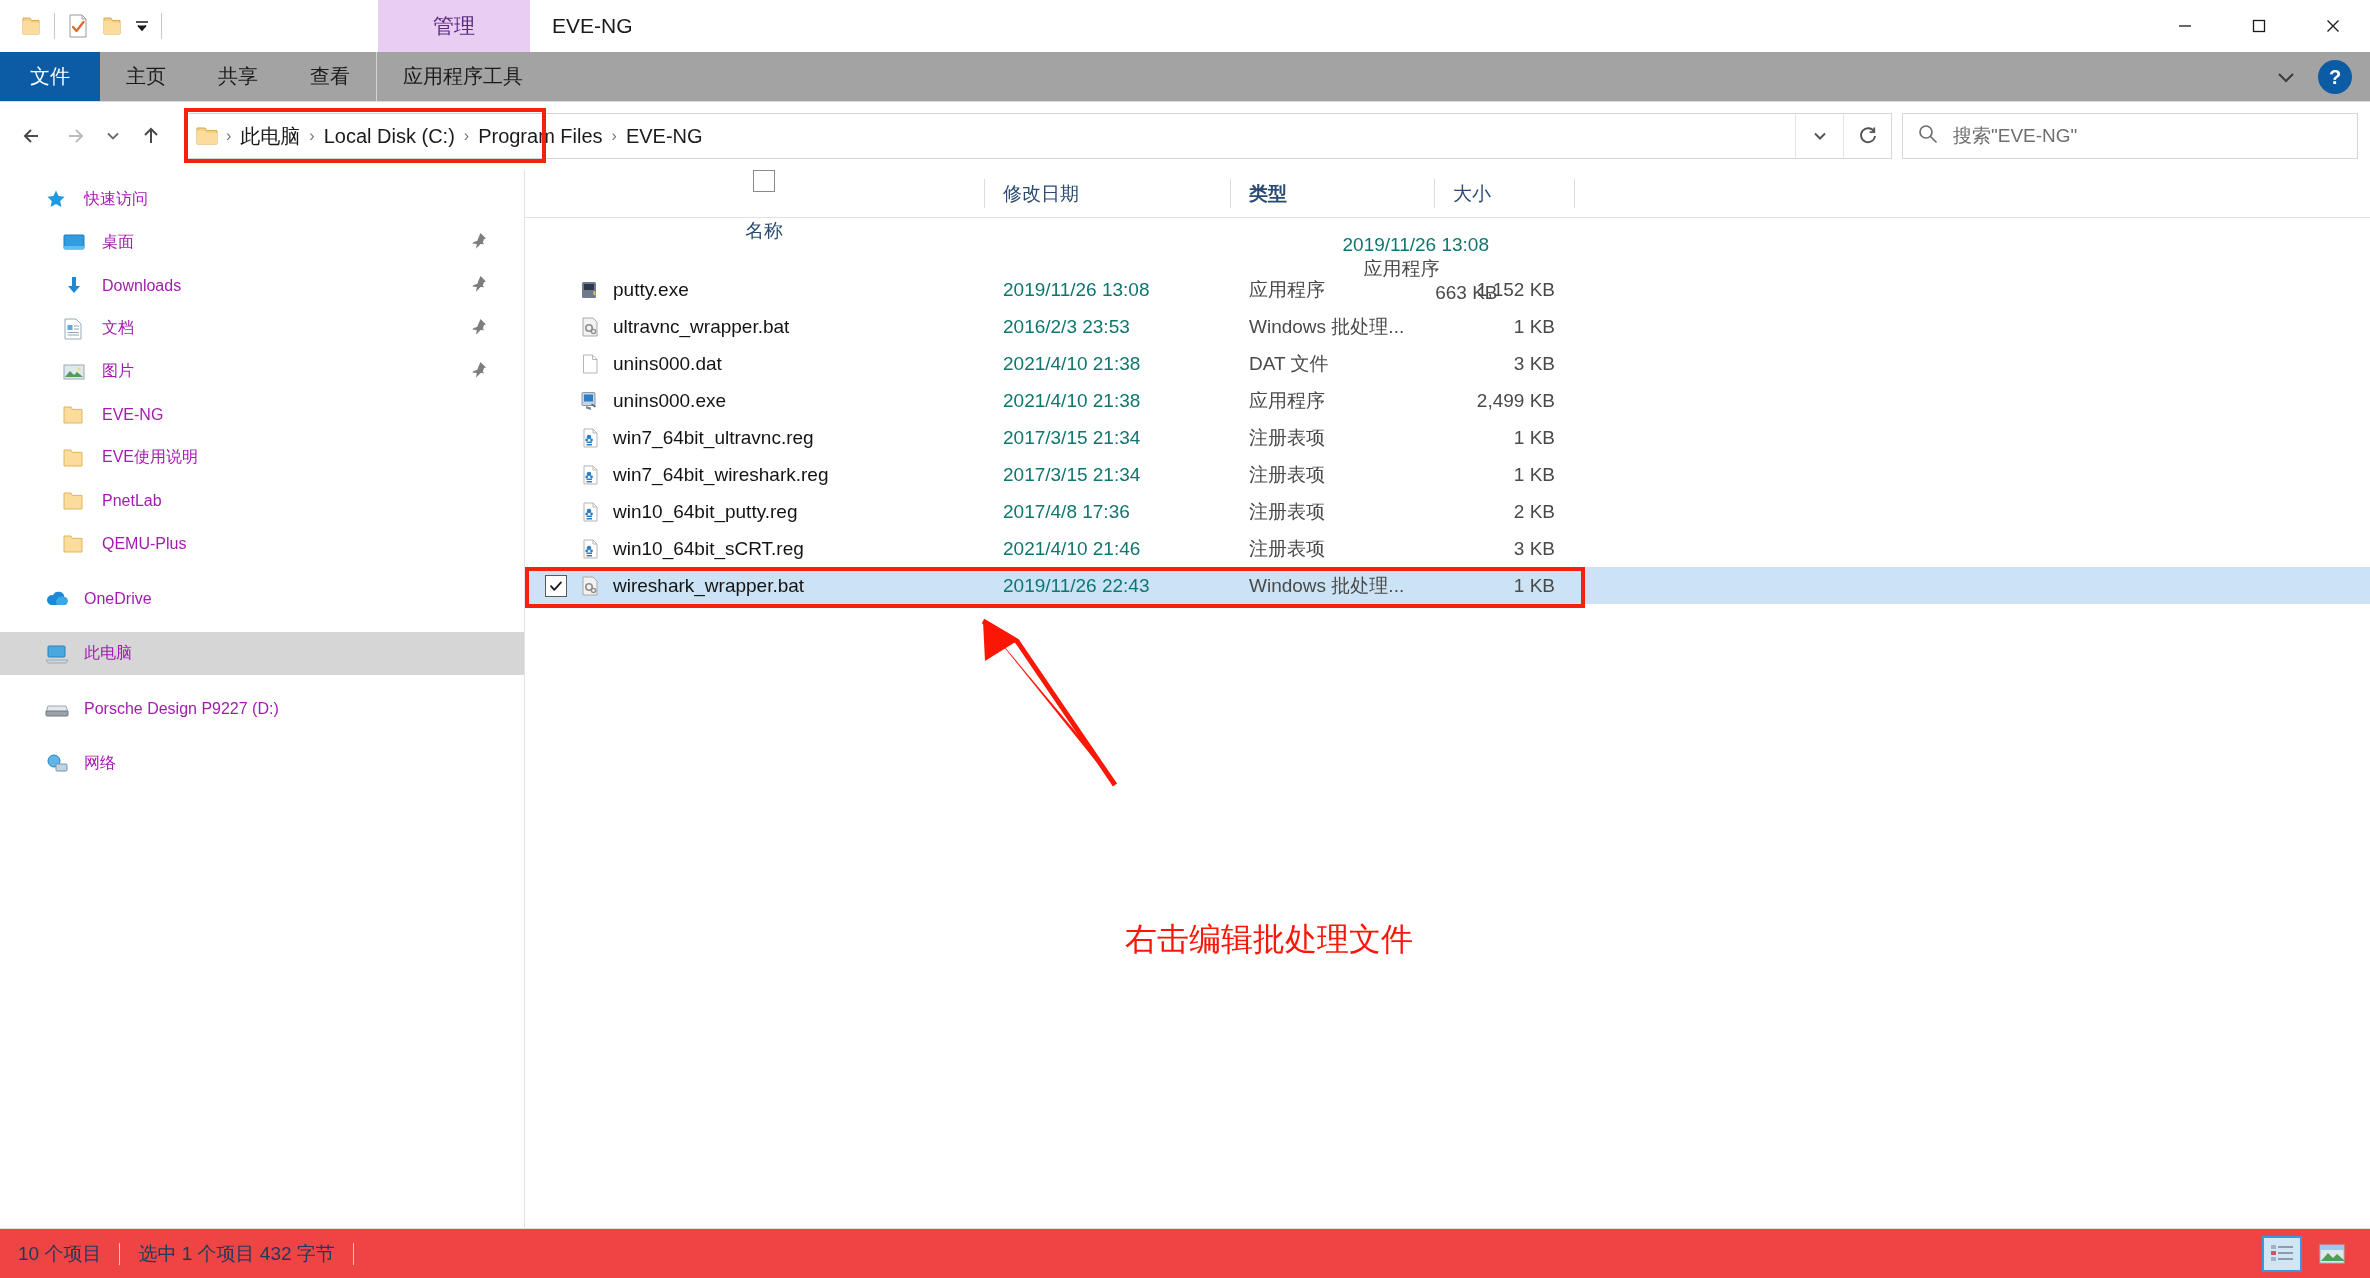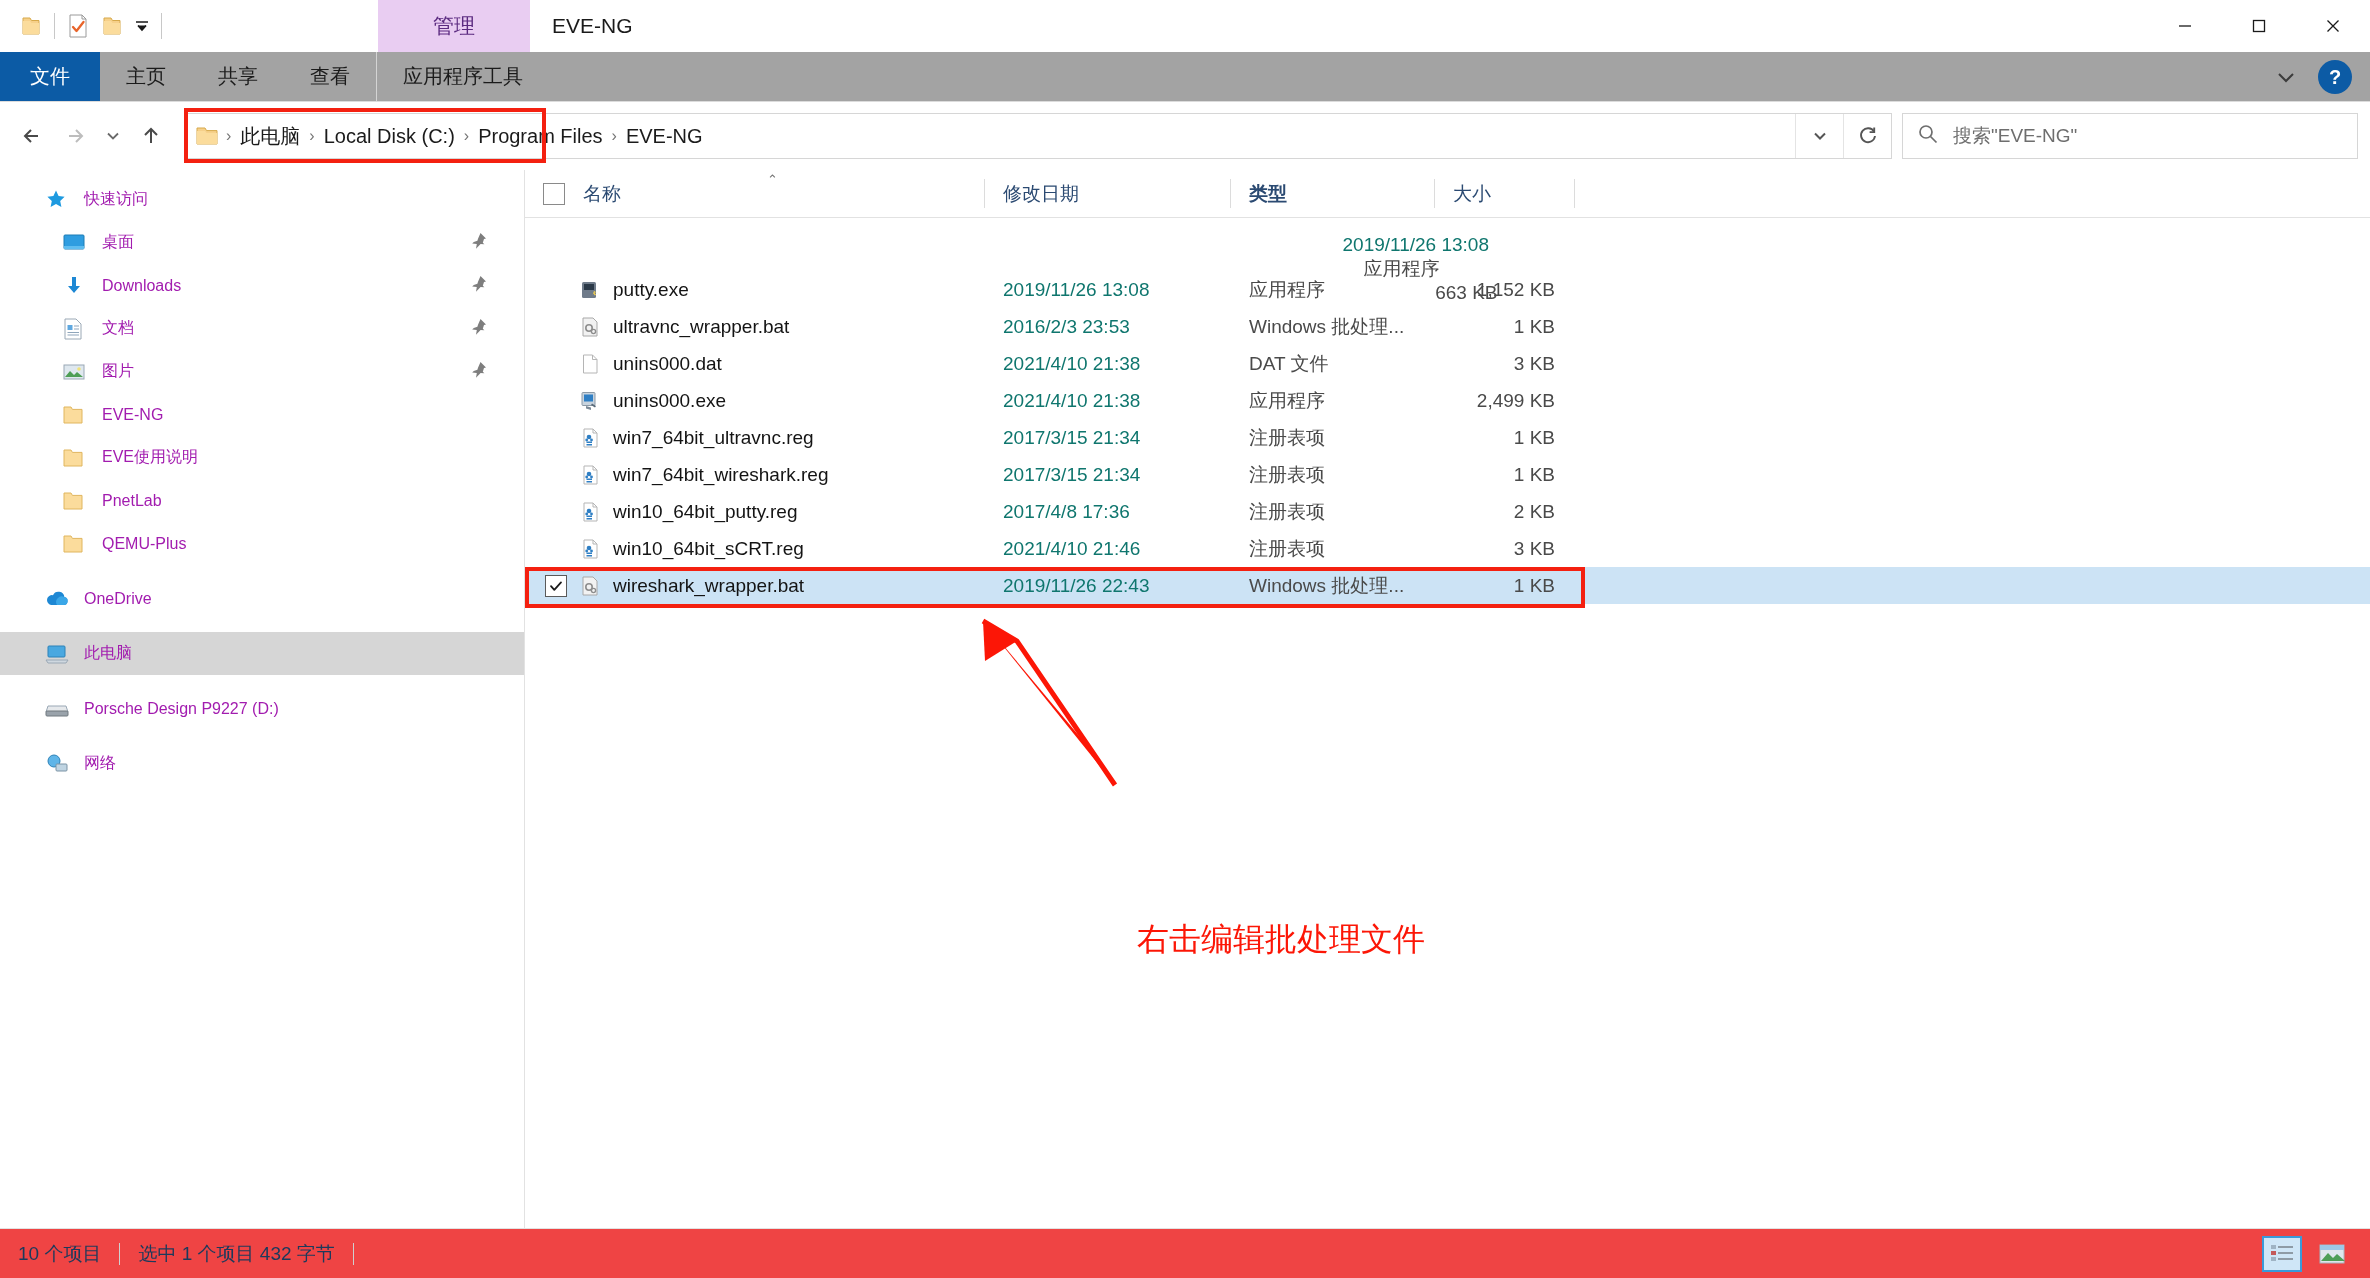--- a/index.html
+++ b/index.html
@@ -68,21 +68,21 @@
   .nav-ico { width:30px; display:flex; align-items:center; justify-content:flex-start; margin-right:10px; flex:0 0 30px; }
   .pin { position:absolute; right:36px; top:50%; transform:translateY(-50%); }
   .nav-gap { height:12px; }
 
   
   .filepane { flex:1; display:flex; flex-direction:column; min-width:0; background:#fff; position:relative; }
   .colhead { height:48px; flex:0 0 48px; display:flex; align-items:center; border-bottom:1px solid #e2e2e2; position:relative; }
   .sort-caret { position:absolute; left:242px; top:2px; font-size:13px; color:#777; }
   .ch { font-size:19px; color:#2b4a72; display:flex; align-items:center; height:100%; position:relative; }
   .ch-sep { position:absolute; right:0; top:9px; bottom:9px; width:1px; background:#dcdcdc; }
-  .ch-name { width:460px; padding-left:18px; gap:18px; }
+  .ch-name { width:460px; padding-left:18px; gap:26px;flex-direction:column; }
   .ch-date { width:246px; padding-left:18px; }
   .ch-type { width:204px; padding-left:18px;font-weight:bold; }
   .ch-size { width:140px; padding-left:18px; }
   .head-cb { width:22px; height:22px; border:1px solid #8a8a8a; background:#fff; flex:0 0 22px; }
 
   .rows { flex:1; position:relative; }
   .row { height:37px; display:flex; align-items:center; font-size:19px; color:#141414; position:relative; }
   .row.selected { background:#cce3f5; }
   .cell { display:flex; align-items:center; height:100%; }
   .c-name { width:460px; padding-left:20px; gap:10px; overflow:hidden; white-space:nowrap; }
@@ -90,21 +90,21 @@
   .c-type { width:204px; padding-left:18px; color:#4a4a4a; }
   .c-size { width:140px; padding-right:20px; color:#4a4a4a; justify-content:flex-end; }
   .rowcb { width:22px; height:22px; border:1px solid #5a5a5a; background:#fff; flex:0 0 22px; display:flex; align-items:center; justify-content:center; }
   .rowcb-spacer { width:22px; flex:0 0 22px; }
   .fico { width:26px; height:26px; flex:0 0 26px; display:flex; align-items:center; justify-content:center; }
 
   .redbox-row { position:absolute; left:0px; width:1060px; height:41px; border:4px solid #f42010; pointer-events:none; }
 
   
   .anno-svg { position:absolute; pointer-events:none; }
-  .anno-text { position:absolute; font-size:32px; color:#fc1606; white-space:nowrap;margin-left:12px; }
+  .anno-text { position:absolute; font-size:32px; color:#fc1606; white-space:nowrap; }
 
   
   .statusbar { height:50px; flex:0 0 50px; border-top:1px solid #e2e2e2; display:flex; align-items:center; padding:0 18px; position:relative; background:#ef4444; }
   .st-text { font-size:19px; color:#1b3a5c; }
   .st-sep { width:1px; height:22px; background:#cfcfcf; margin:0 18px; }
   .st-sep2 { width:1px; height:22px; background:#cfcfcf; margin-left:18px; }
   .viewbtns { position:absolute; right:18px; top:0; height:50px; display:flex; align-items:center; gap:10px; }
   .vbtn { width:40px; height:36px; display:flex; align-items:center; justify-content:center; }
   .vbtn.active { border:2px solid #3a9ad9; background:#cfe6f7; }
 </style>

